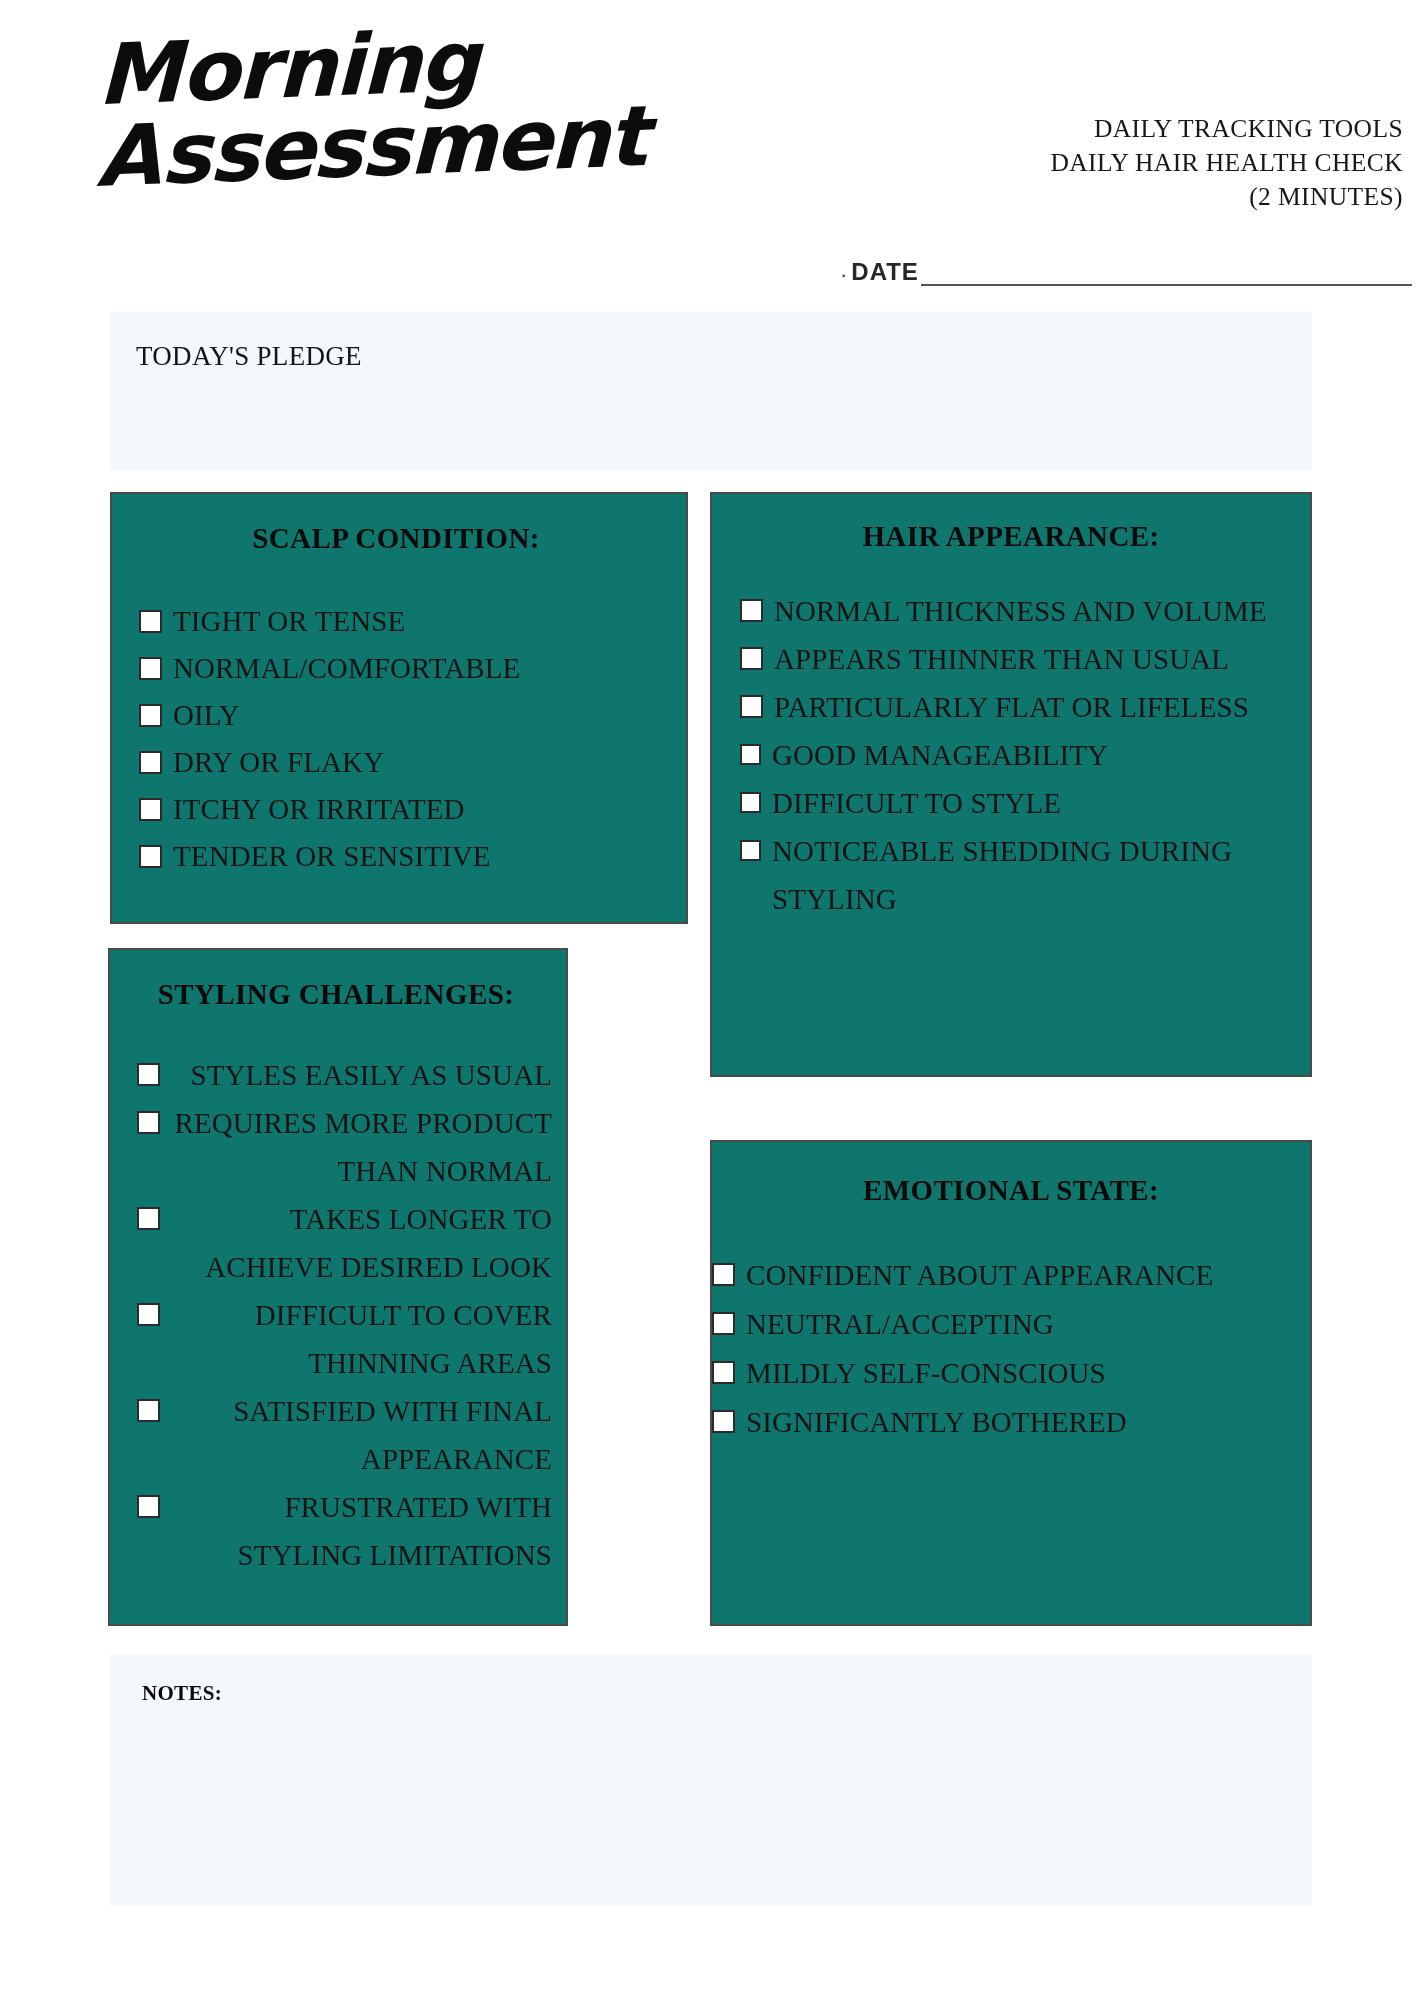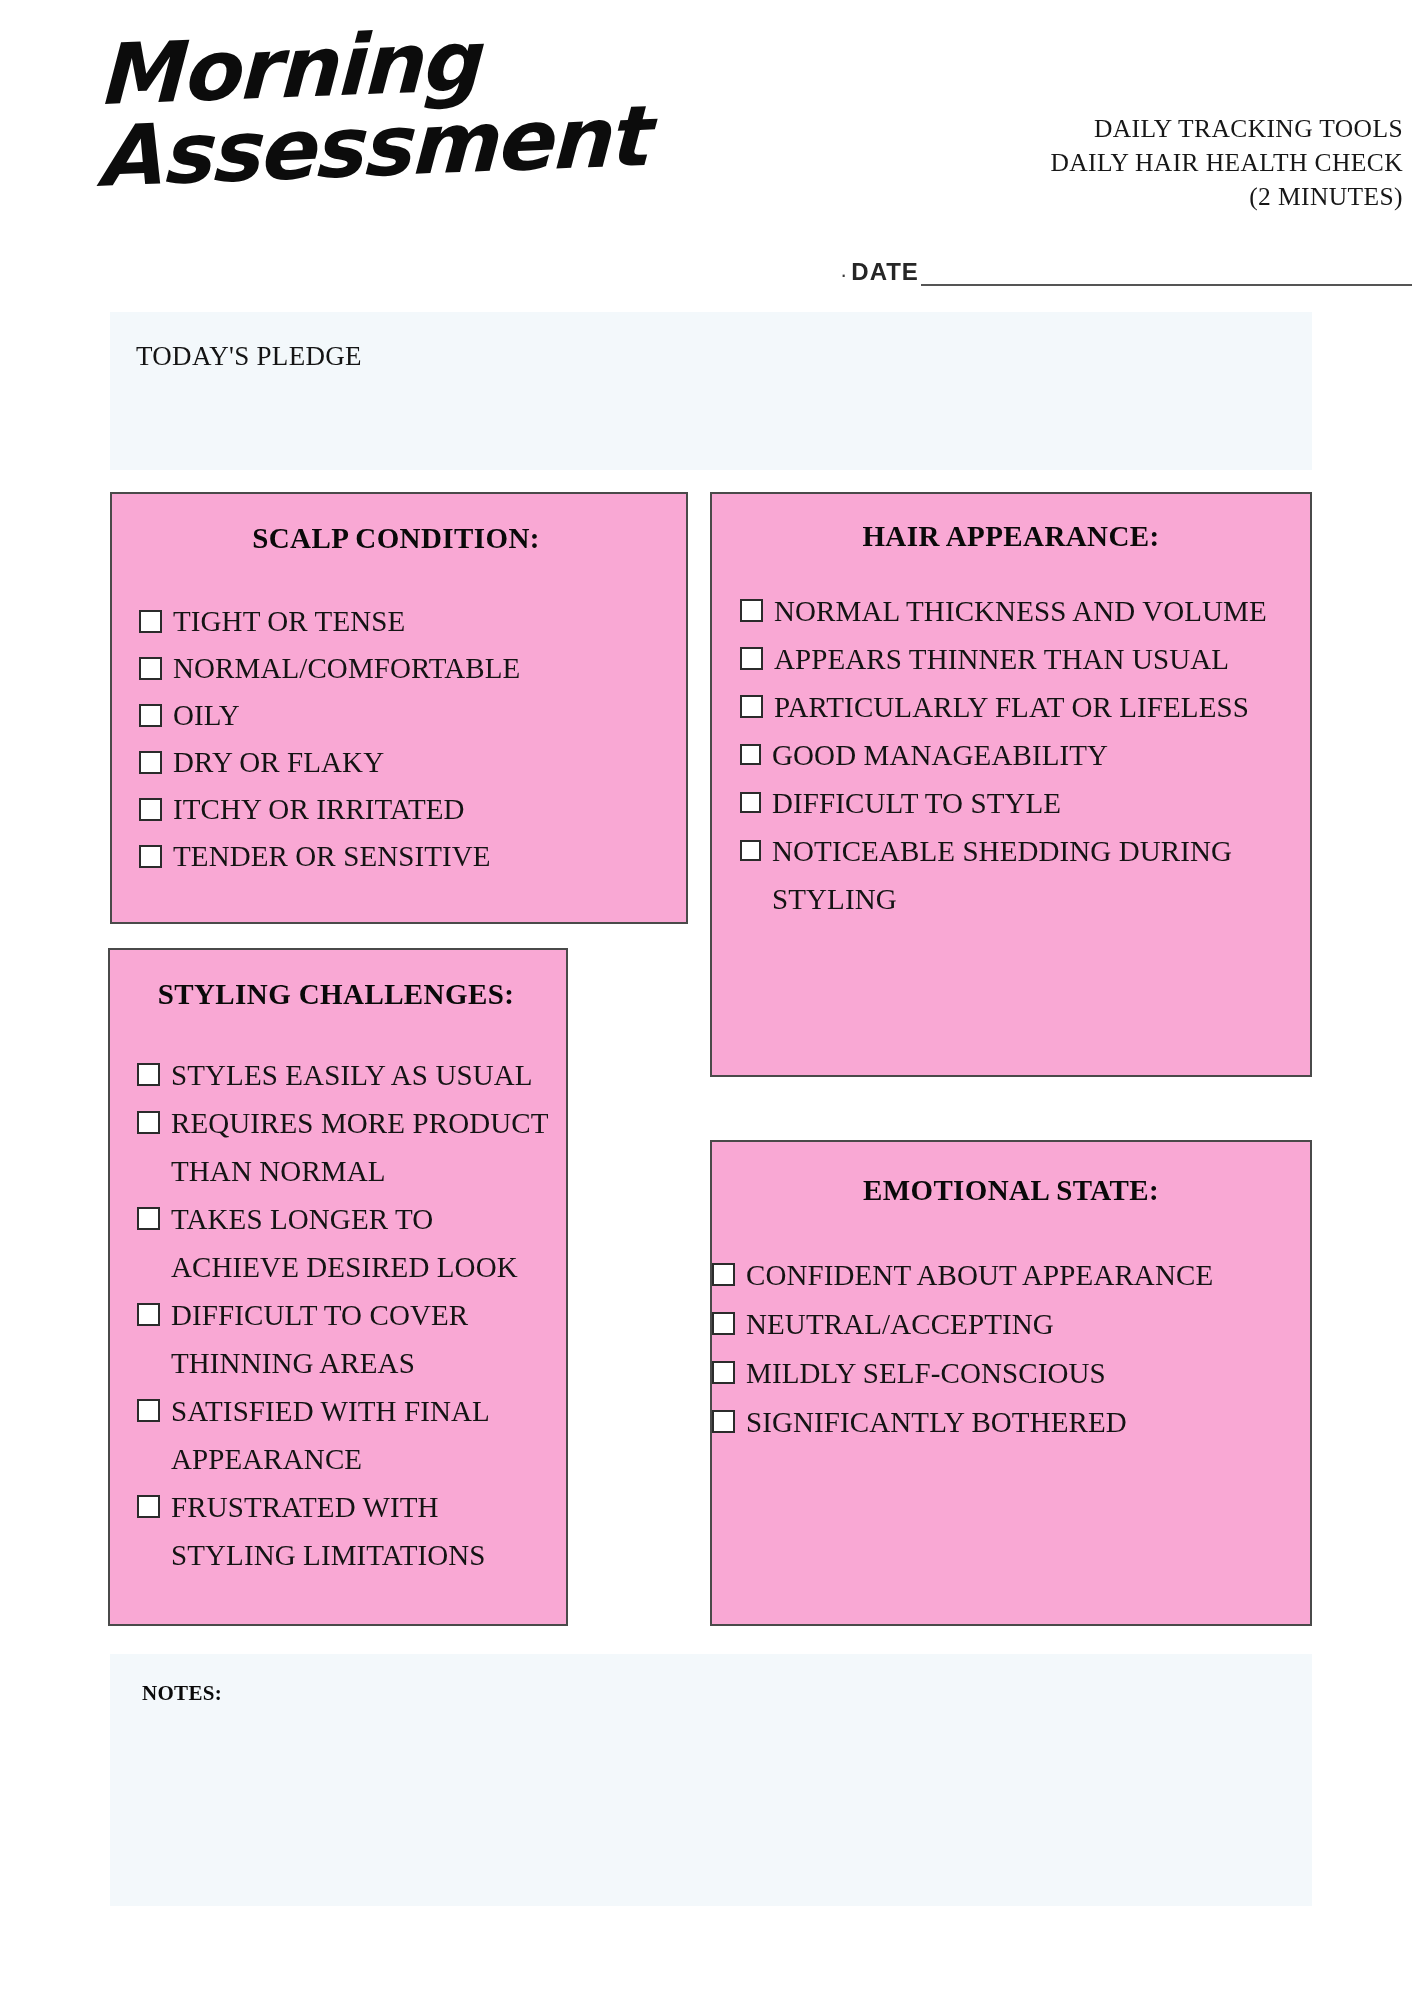--- a/index.html
+++ b/index.html
@@ -104,21 +104,21 @@
     font-size: 27px;
     letter-spacing: 0.3px;
     color: #141414;
   }
 
   
   .box {
     position: absolute;
     box-sizing: border-box;
     border: 2px solid #4a4a4a;
-    background: #f9a8d4;
+    background: #0f766e;
   }
   .box-title {
     text-align: center;
     font-weight: 700;
     font-size: 29px;
     letter-spacing: 0.4px;
     color: #0a0a0a;
   }
   .list {
     list-style: none;
@@ -151,21 +151,21 @@
   .lbl { flex: 1 1 auto; }
 
   
   #box-scalp { left: 110px; top: 492px; width: 578px; height: 432px; }
   #box-scalp .box-title { margin-top: 28px; margin-left: -6px; }
   #box-scalp .list { margin-top: 43px; padding-left: 27px; padding-right: 16px; }
 
   
   #box-styling { left: 108px; top: 948px; width: 460px; height: 678px; }
   #box-styling .box-title { margin-top: 28px; margin-left: -4px; }
-  #box-styling .list { margin-top: 40px; padding-left: 27px; padding-right: 3px; }
+  #box-styling .list { margin-top: 40px; padding-left: 27px; padding-right: 14px; text-align: right; }
   #box-styling .list li { line-height: 48px; }
 
   
   #box-hair { left: 710px; top: 492px; width: 602px; height: 585px; }
   #box-hair .box-title { margin-top: 26px; margin-left: 0px; }
   #box-hair .list { margin-top: 34px; padding-left: 28px; padding-right: 28px; }
   #box-hair .list li { line-height: 48px; }
 
   
   #box-emotion { left: 710px; top: 1140px; width: 602px; height: 486px; }

